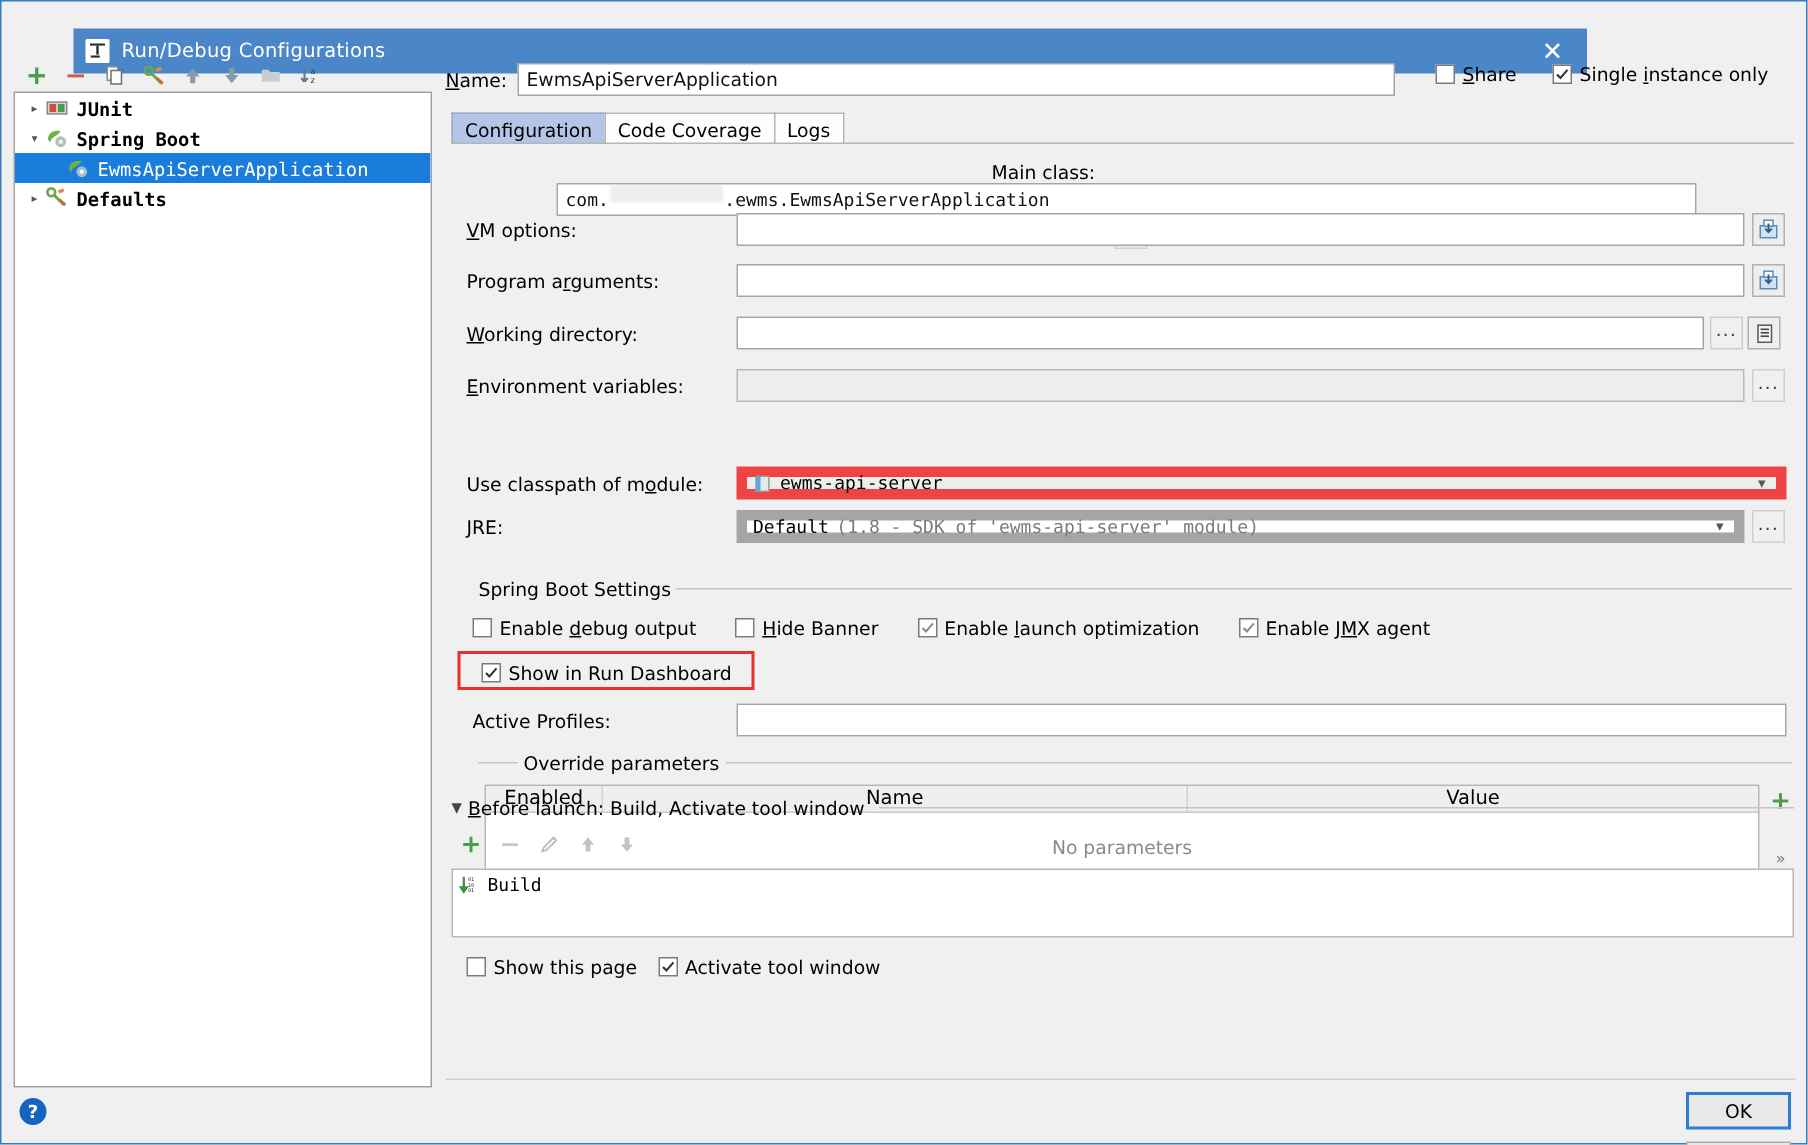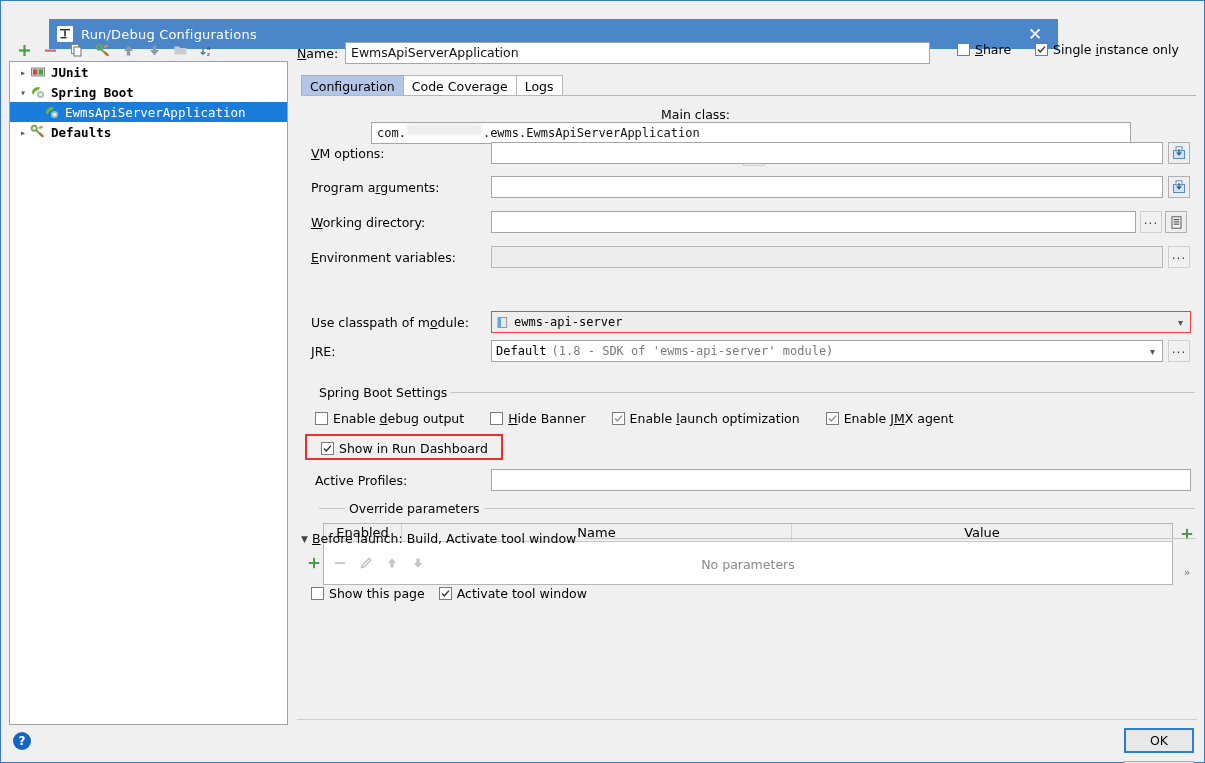--- a/index.html
+++ b/index.html
@@ -120,21 +120,21 @@
   .sidebtn {
     width: 22px; height: 22px; border: 1px solid #b0b0b0; background: #eeeeee;
     display: inline-flex; align-items: center; justify-content: center;
     cursor: default; flex: 0 0 22px;
   }
   .sidebtn.flat { background: #f0f0f0; border-color: #cfcfcf; }
   .dots { letter-spacing: 1px; font-size: 12px; color: #3a3a3a; line-height: 6px;
           padding-bottom: 5px; }
 
   .combo {
-    background: #ededed; border: 1px solid #ef4444; height: 22px;
+    background: #ededed; border: 7px solid #ef4444; height: 22px;
     display: flex; align-items: center; padding: 0 4px; font-size: 12.5px;
   }
   .combo.white { background: #ffffff; border-color: #a5a5a5; }
   .chev { margin-left: auto; color: #555; font-size: 10px; padding-right: 3px; }
   .mono { font-family: "DejaVu Sans Mono","Liberation Mono",monospace; font-size: 12px; }
   .muted { color: #7b7b7b; }
 
   
   .group-title {
     position: absolute; font-size: 12.5px; background: #f0f0f0;
@@ -521,20 +521,33 @@
             <path d="M7 2.2 L11 7 L8.6 7 L8.6 11.6 L5.4 11.6 L5.4 7 L3 7 Z" fill="#c3c3c3"></path>
           </svg>
         </span>
         <span>
           <svg width="14" height="14" viewBox="0 0 14 14">
             <path d="M7 11.8 L3 7 L5.4 7 L5.4 2.4 L8.6 2.4 L8.6 7 L11 7 Z" fill="#c3c3c3"></path>
           </svg>
         </span>
       </div>
 
+      <div class="bl-list" style="margin-top:5px; height:46px;">
+        <div class="bl-item">
+          <span style="display:inline-flex;">
+            <svg width="14" height="14" viewBox="0 0 14 14">
+              <path d="M3.2 1.5 L3.2 9.2 M3.2 11.5 L1.2 8.6 L5.2 8.6 Z" stroke="#3f9142" stroke-width="1.5" fill="#3f9142"></path>
+              <text x="6" y="4.4" font-size="3.4" fill="#333" font-family="DejaVu Sans Mono">01</text>
+              <text x="6" y="8" font-size="3.4" fill="#333" font-family="DejaVu Sans Mono">10</text>
+              <text x="6" y="11.6" font-size="3.4" fill="#333" font-family="DejaVu Sans Mono">01</text>
+            </svg>
+          </span>
+          <span class="mono">Build</span>
+        </div>
+      </div>
 
       <div style="display:flex; align-items:center; gap:14px; margin-top:12px; padding-left:10px;">
         <label class="cb">
           <span class="box"></span>
           <span>Show this page</span>
         </label>
         <label class="cb">
           <span class="box">
             <svg width="9" height="9" viewBox="0 0 9 9">
                 <path d="M1 4.6 L3.3 7 L8 1.6" stroke="#333" stroke-width="1.4" fill="none"></path>

